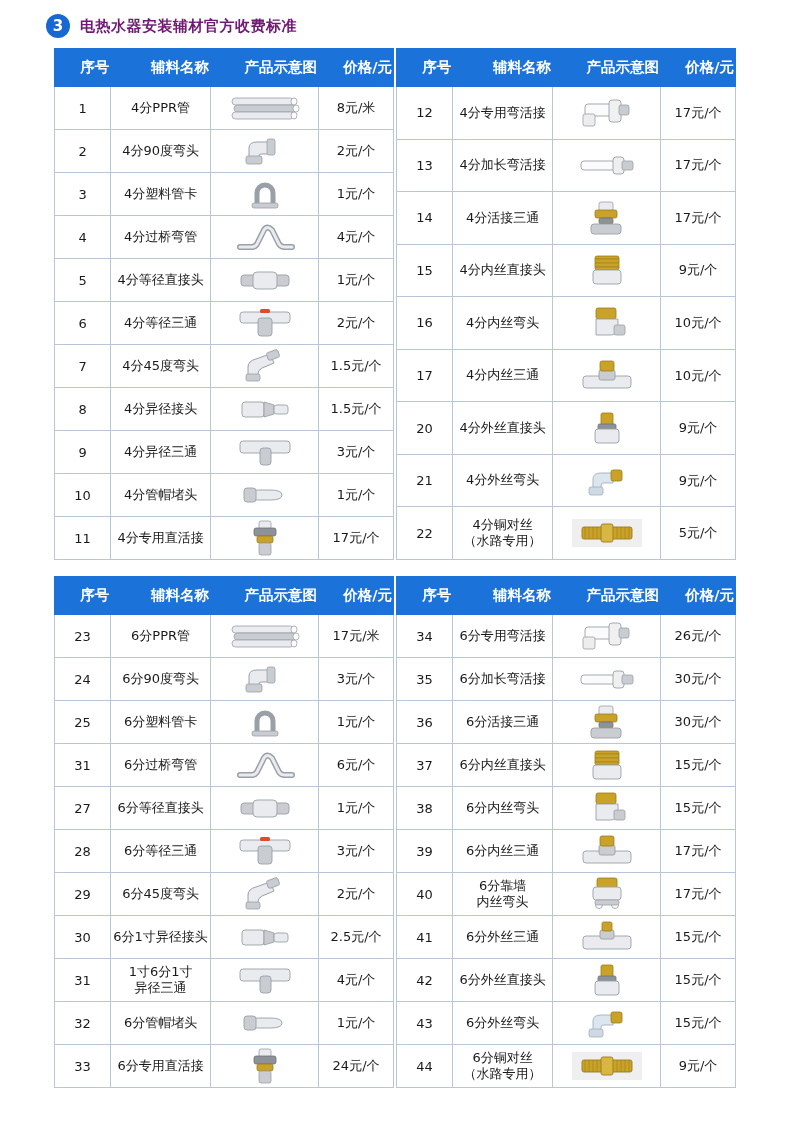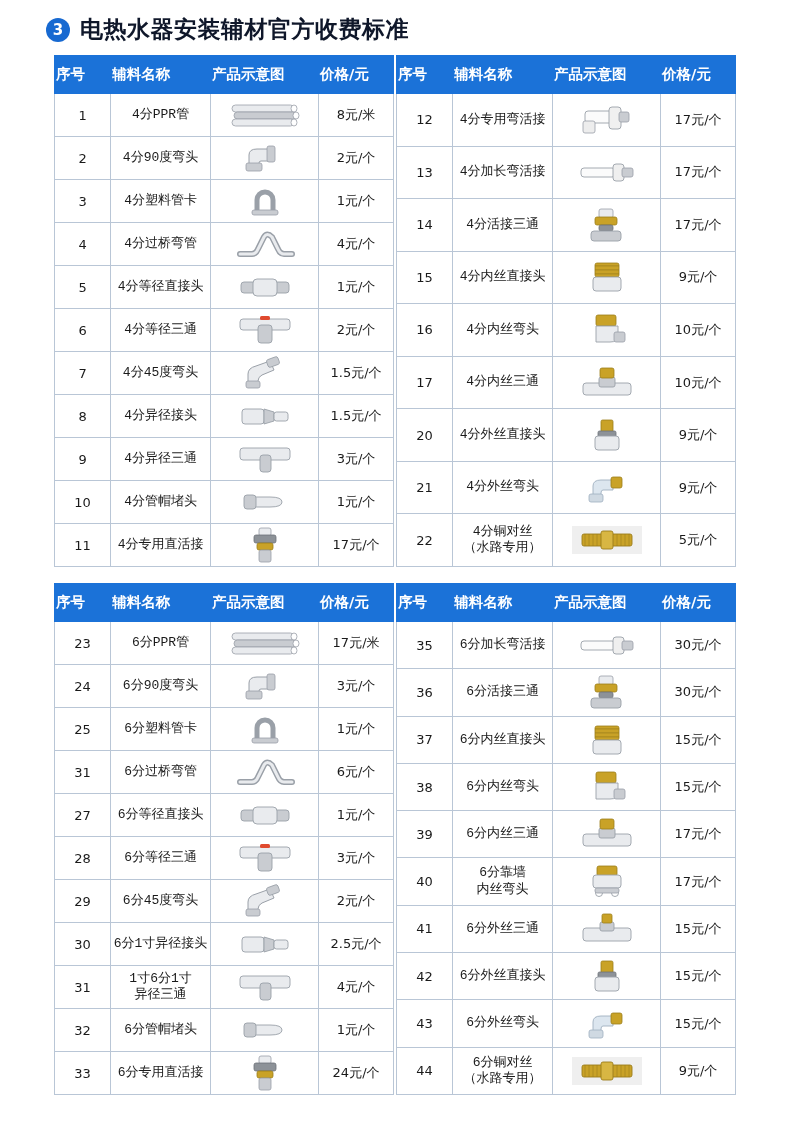--- a/index.html
+++ b/index.html
@@ -28,23 +28,23 @@
     background: #1769d1;
     color: #ffffff;
     font-size: 15px;
     line-height: 24px;
     text-align: center;
     font-weight: bold;
     margin-right: 10px;
     flex: 0 0 auto;
   }
   .header-title {
-    font-size: 23px;
+    font-size: 15px;
     font-weight: bold;
-    color: #0f172a;
+    color: #701a75;
     letter-spacing: 0.5px;
     white-space: nowrap;
   }
 
   
   .block {
     display: flex;
     gap: 0px;
     padding: 0 54px;
     margin-bottom: 16px;
@@ -57,38 +57,38 @@
   }
   table.pricetab + table.pricetab { margin-left: 2px; }
 
   table.pricetab th {
     background: #1b72d8;
     color: #ffffff;
     font-size: 14.5px;
     font-weight: bold;
     height: 38px;
     border: 1px solid #1b72d8;
-    text-align: left;
+    text-align: right;
     white-space: nowrap;
   }
   table.pricetab td {
     border: 1px solid #b9c6d6;
     font-size: 13px;
     color: #1a1a1a;
     text-align: center;
     vertical-align: middle;
     height: 41px;
     padding: 2px 1px;
   }
   .col-no    { width: 54px; }
   .col-name  { width: 96px; }
   .col-img   { width: 104px; }
   .col-price { width: 72px; }
 
-  td.cell-name { font-size: 13px; line-height: 1.15; font-family: Liberation Mono, monospace; }
+  td.cell-name { font-size: 13px; line-height: 1.15; }
   td.cell-price { font-size: 13px; }
   td.cell-img { padding: 0; }
 
   .twoline { display: block; line-height: 1.25; }
 
   
   .pic {
     width: 100%;
     height: 38px;
     display: flex;
@@ -689,20 +689,37 @@
           <thead>
             <tr>
               <th>序号</th>
               <th>辅料名称</th>
               <th>产品示意图</th>
               <th>价格/元</th>
             </tr>
           </thead>
           <tbody>
             <tr>
+              <td class="cell-no">34</td>
+              <td class="cell-name">
+                <span class="twoline">6分专用弯活接</span>
+              </td>
+              <td class="cell-img">
+                <div class="pic">
+                  <svg width="56" height="34" viewBox="0 0 56 34">
+      <rect x="6" y="8" width="28" height="12" rx="3" fill="#fbfbfb" stroke="#9aa0a8" stroke-width="0.9"></rect>
+      <rect x="30" y="4" width="12" height="22" rx="3" fill="#f0f0f0" stroke="#9aa0a8" stroke-width="0.9"></rect>
+      <rect x="40" y="9" width="10" height="10" rx="2" fill="#c9ccd1" stroke="#9aa0a8" stroke-width="0.8"></rect>
+      <rect x="4" y="18" width="12" height="12" rx="2" fill="#ededed" stroke="#9aa0a8" stroke-width="0.8"></rect>
+    </svg>
+                </div>
+              </td>
+              <td class="cell-price">26元/个</td>
+            </tr>
+            <tr>
               <td class="cell-no">35</td>
               <td class="cell-name">
                 <span class="twoline">6分加长弯活接</span>
               </td>
               <td class="cell-img">
                 <div class="pic">
                   <svg width="60" height="30" viewBox="0 0 60 30">
       <rect x="4" y="11" width="34" height="9" rx="3" fill="#fbfbfb" stroke="#9aa0a8" stroke-width="0.9"></rect>
       <rect x="36" y="7" width="11" height="17" rx="3" fill="#efefef" stroke="#9aa0a8" stroke-width="0.9"></rect>
       <rect x="45" y="11" width="11" height="9" rx="2" fill="#c9ccd1" stroke="#9aa0a8" stroke-width="0.8"></rect>

